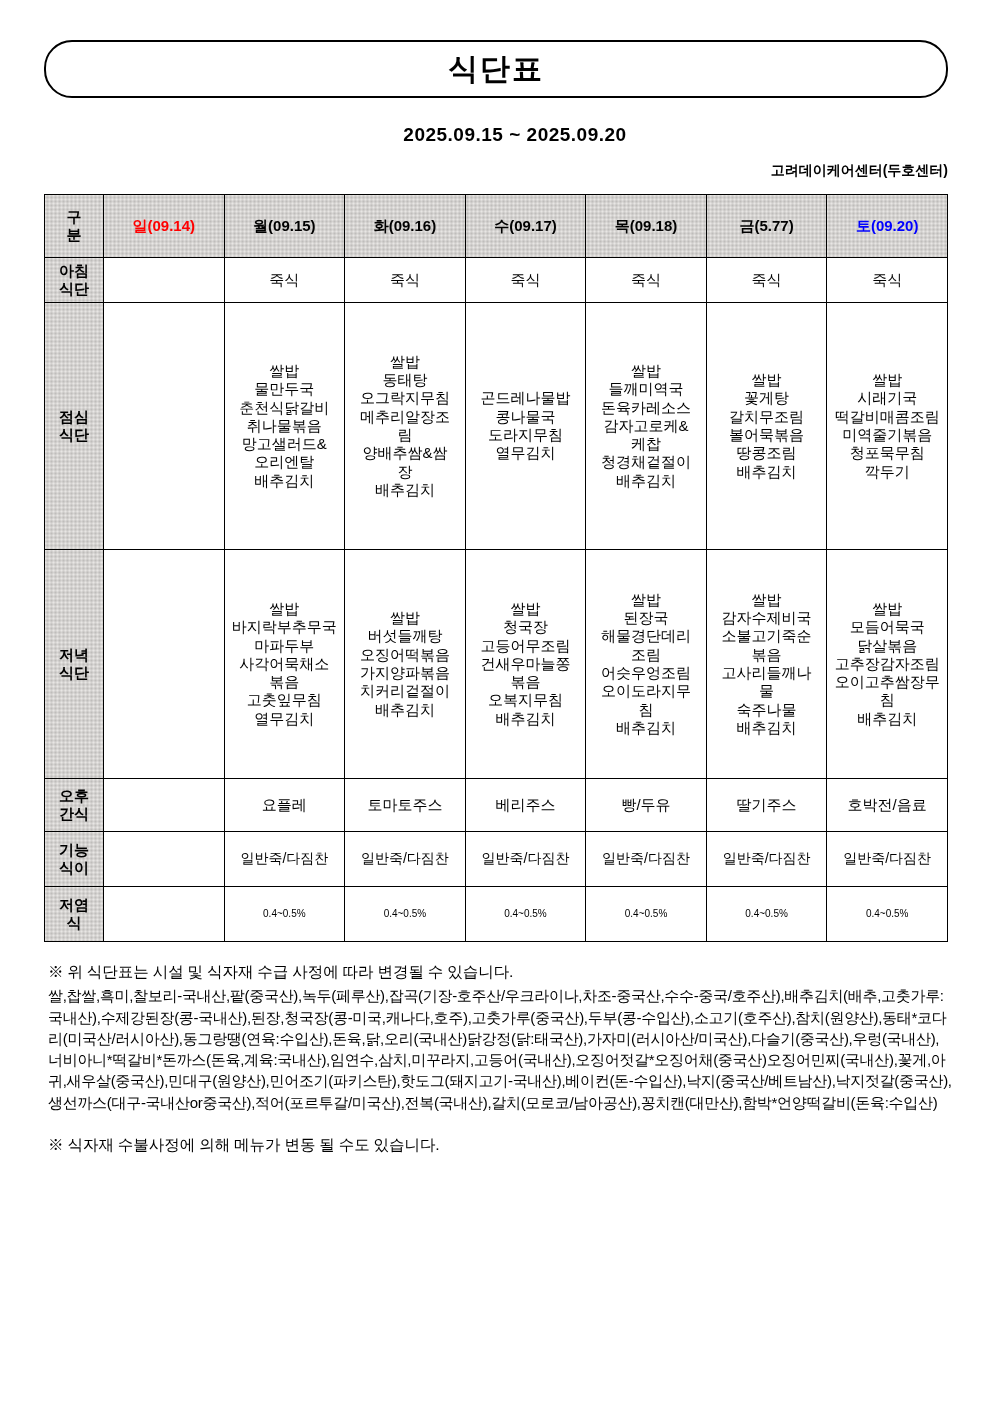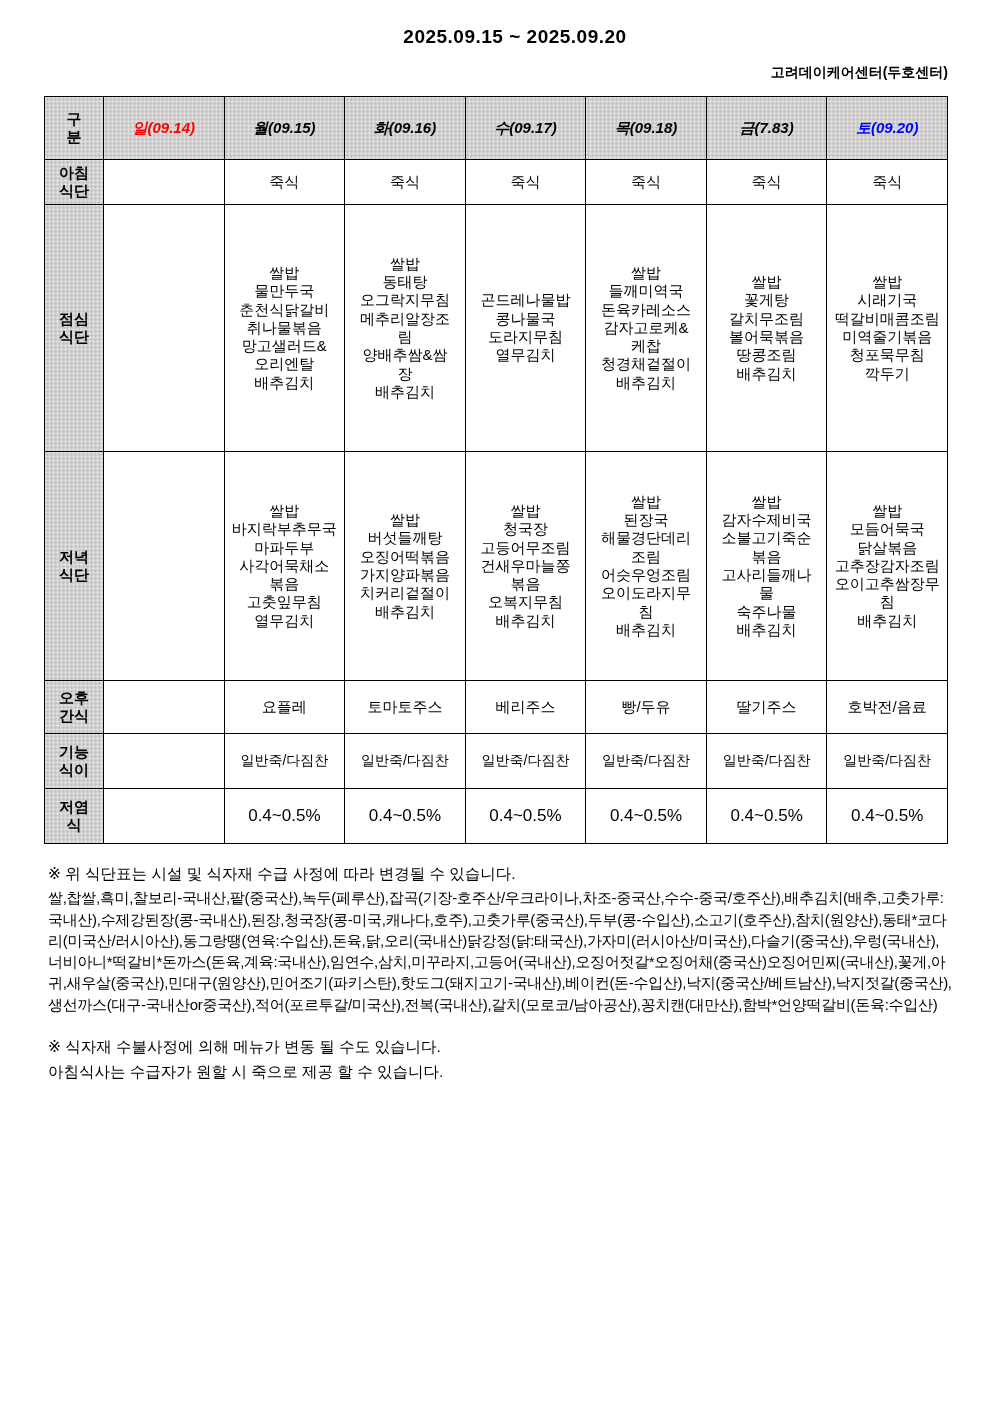--- a/index.html
+++ b/index.html
@@ -92,78 +92,80 @@
     line-height: 1.25;
   }
   .gubun-cell {
     font-size: 18px;
     line-height: 1.08;
   }
   .hdr-cell {
     font-size: 17px;
     font-weight: bold;
     height: 56px;
-    font-style: italic;
   }
   .hdr-sun { color: #ff0000; }
   .hdr-sat { color: #0000ff; }
 
   .row-morning td { height: 38px; }
   .row-lunch td { height: 240px; vertical-align: middle; }
   .row-dinner td { height: 222px; vertical-align: middle; }
   .row-snack td { height: 46px; }
   .row-func td { height: 48px; }
   .row-diabetes td { height: 48px; }
   .row-lowsalt td { height: 48px; }
 
   .row-func .day-cell { font-size: 14px; text-align: center; }
-  .row-lowsalt .day-cell { font-size: 17px; }
+  .row-lowsalt .day-cell { font-size: 10px; }
 
   .meal-lines {
     white-space: pre-line;
   }
 
   
   .notes {
     margin: 18px 40px 0 48px;
     font-size: 15.5px;
     line-height: 1.5;
   }
-  .note-line { margin: 0 0 2px 0; }
+  .note-line { margin: 0 0 2px 0; font-family: Liberation Serif, serif; }
   .origin-body {
     font-size: 15px;
     line-height: 1.42;
     letter-spacing: -0.3px;
     word-break: break-all;
     margin: 0 0 20px 0;
   }
   .note-tail { margin-top: 13px; }
 </style>
 </head>
 <body>
 
 <div class="page">
 
+  <div class="title-banner">
+    <div class="title-text">식단표</div>
+  </div>
 
   <div class="date-range">2025.09.15  ~  2025.09.20</div>
 
   <div class="center-name">고려데이케어센터(두호센터)</div>
 
   <div class="menu-table-wrap">
     <table class="menu-table">
       <thead>
         <tr>
           <th class="cat-cell gubun-cell meal-lines">구
 분</th>
           <th class="hdr-cell hdr-sun">일(09.14)</th>
           <th class="hdr-cell">월(09.15)</th>
           <th class="hdr-cell">화(09.16)</th>
           <th class="hdr-cell">수(09.17)</th>
           <th class="hdr-cell">목(09.18)</th>
-          <th class="hdr-cell">금(7.83)</th>
+          <th class="hdr-cell">금(5.77)</th>
           <th class="hdr-cell hdr-sat">토(09.20)</th>
         </tr>
       </thead>
       <tbody>
 
         <tr class="row-morning">
           <td class="cat-cell meal-lines">아침
 식단</td>
           <td class="day-cell meal-lines"></td>
           <td class="day-cell meal-lines">죽식</td>
@@ -305,16 +307,15 @@
         </tr>
 
       </tbody>
     </table>
   </div>
 
   <div class="notes">
     <p class="note-line">※ 위 식단표는 시설 및 식자재 수급 사정에 따라 변경될 수 있습니다.</p>
     <p class="origin-body">쌀,찹쌀,흑미,찰보리-국내산,팥(중국산),녹두(페루산),잡곡(기장-호주산/우크라이나,차조-중국산,수수-중국/호주산),배추김치(배추,고춧가루:국내산),수제강된장(콩-국내산),된장,청국장(콩-미국,캐나다,호주),고춧가루(중국산),두부(콩-수입산),소고기(호주산),참치(원양산),동태*코다리(미국산/러시아산),동그랑땡(연육:수입산),돈육,닭,오리(국내산)닭강정(닭:태국산),가자미(러시아산/미국산),다슬기(중국산),우렁(국내산),너비아니*떡갈비*돈까스(돈육,계육:국내산),임연수,삼치,미꾸라지,고등어(국내산),오징어젓갈*오징어채(중국산)오징어민찌(국내산),꽃게,아귀,새우살(중국산),민대구(원양산),민어조기(파키스탄),핫도그(돼지고기-국내산),베이컨(돈-수입산),낙지(중국산/베트남산),낙지젓갈(중국산),생선까스(대구-국내산or중국산),적어(포르투갈/미국산),전복(국내산),갈치(모로코/남아공산),꽁치캔(대만산),함박*언양떡갈비(돈육:수입산)</p>
     <p class="note-line note-tail">※ 식자재 수불사정에 의해 메뉴가 변동 될 수도 있습니다.</p>
-    <p class="note-line">아침식사는 수급자가 원할 시 죽으로 제공 할 수 있습니다.</p>
   </div>
 
 </div>
 
 </body></html>

